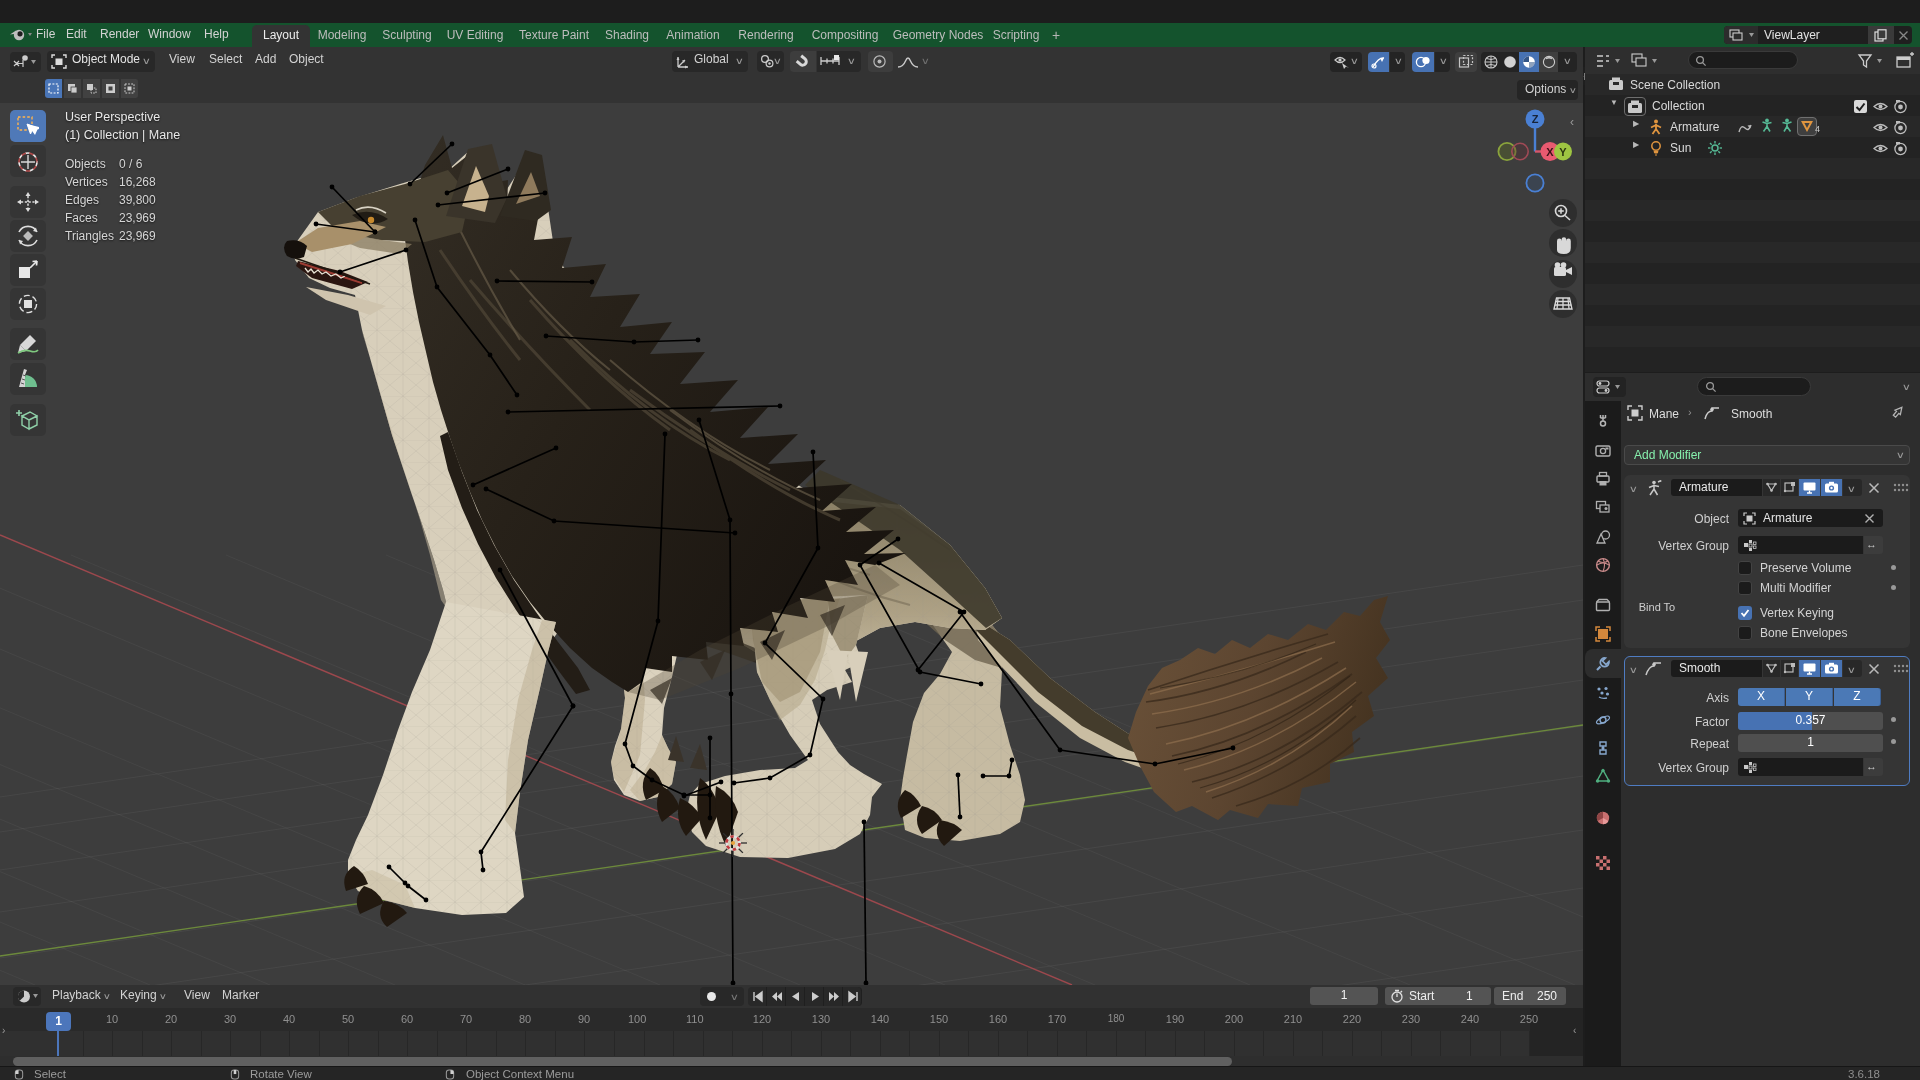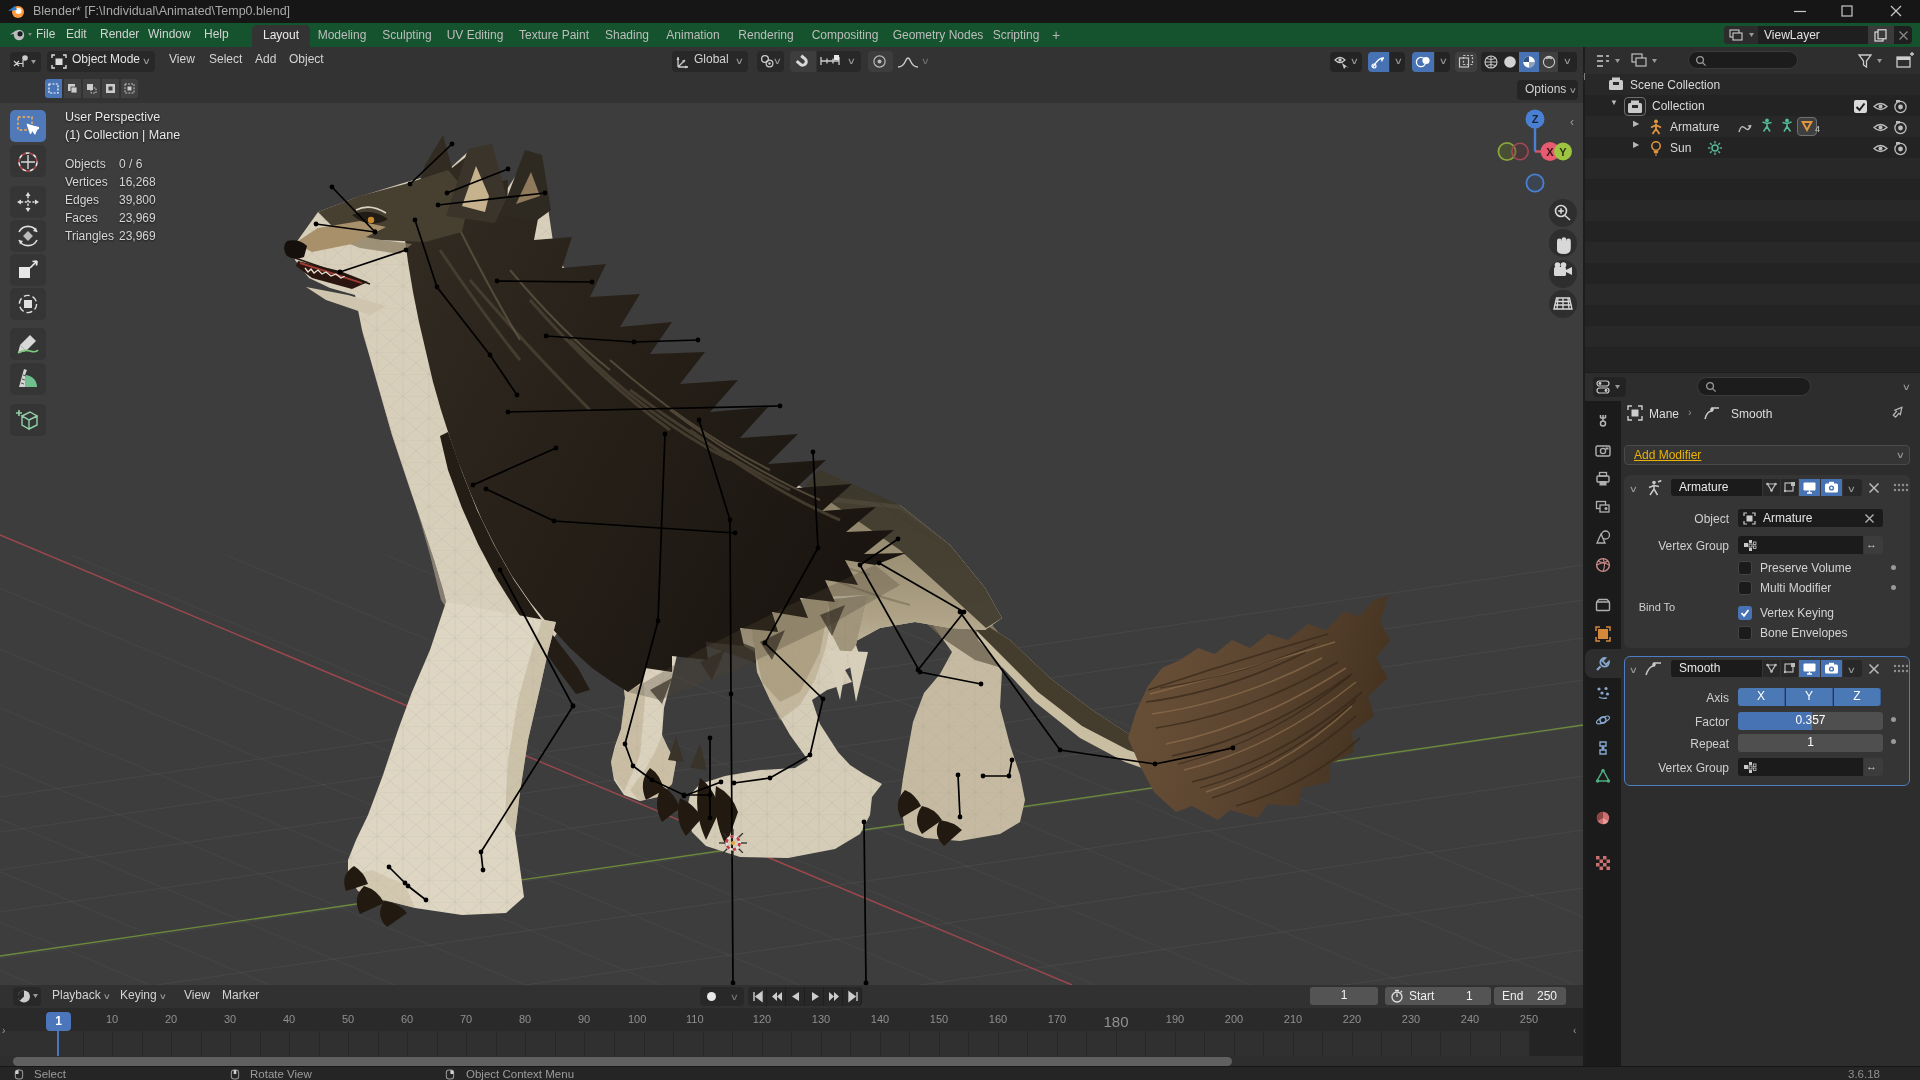--- a/index.html
+++ b/index.html
@@ -2,33 +2,20 @@
 <html><head><meta charset="utf-8">
 <style>
 *{margin:0;padding:0;box-sizing:border-box;font-family:"Liberation Sans",sans-serif;}
 html,body{width:1920px;height:1080px;overflow:hidden;background:#1d1d1d;}
 .abs{position:absolute;}
 .txt{color:#d3d3d3;font-size:12px;white-space:nowrap;}
 .chev{display:inline-block;color:#989898;font-size:9px;transform:scaleX(1.4);}
 </style></head><body>
 <div id="stage" style="position:relative;width:1920px;height:1080px;">
 
-<div class="abs" style="left:0;top:0;width:1920px;height:23px;background:#161616;">
- <svg class="abs" style="left:7px;top:3px" width="18" height="17" viewBox="0 0 18 17">
-   <circle cx="11" cy="9" r="6" fill="#ff9b3d"></circle>
-        <circle cx="11.5" cy="8" r="3" fill="#fff"></circle>
-   <path d="M1 8 L8 3 L10 7 Z" fill="#2d7fd1"></path>
- </svg>
- <div class="abs txt" style="left:33px;top:4px;color:#a8a8a8;font-size:12.5px;">Blender* [F:\Individual\Animated\Temp0.blend]</div>
- <svg class="abs" style="left:1780px;top:0" width="140" height="23" viewBox="0 0 140 23">
-   <line x1="14" y1="11.5" x2="26" y2="11.5" stroke="#c8c8c8" stroke-width="1.2"></line>
-   <rect x="62" y="6" width="10" height="10" fill="none" stroke="#c8c8c8" stroke-width="1.2"></rect>
-   <path d="M111 6 L121 16 M121 6 L111 16" stroke="#c8c8c8" stroke-width="1.2"></path>
- </svg>
-</div>
 <div class="abs" style="left:0;top:23px;width:1920px;height:24px;background:#14532d;">
       <svg class="abs" style="left:9px;top:4px" width="24" height="16" viewBox="0 0 24 16">
         <circle cx="10" cy="8" r="5.2" fill="#bdbdbd"></circle>
         <circle cx="11" cy="6.8" r="2.6" fill="#1d1d1d"></circle>
         <path d="M1 7.5 L7 3.5 L8.6 6.5 Z" fill="#bdbdbd"></path>
         <path d="M19 6 l4 0 l-2 3 z" fill="#8a8a8a"></path>
       </svg>
       <div class="abs txt" style="left:36px;top:4px;">File</div>
       <div class="abs txt" style="left:66px;top:4px;">Edit</div>
       <div class="abs txt" style="left:100px;top:4px;">Render</div>
@@ -818,21 +805,21 @@
       <div class="abs txt" style="left:64px;top:34px;color:#dedede;">Mane</div>
       <div class="abs" style="left:103px;top:33px;color:#8f8f8f;font-size:11px;">›</div>
       <svg class="abs" style="left:119px;top:33px" width="17" height="15" viewBox="0 0 17 15">
         <path d="M1 13 Q3 5 8 5 L8 2 L15 2" stroke="#ccc" stroke-width="1.5" fill="none"></path>
         <circle cx="8" cy="3.5" r="1.8" fill="#ccc"></circle>
       </svg>
       <div class="abs txt" style="left:146px;top:34px;color:#dedede;">Smooth</div>
       <svg class="abs" style="left:306px;top:32px" width="14" height="15" viewBox="0 0 14 15">
         <path d="M7 1 l3.5 6.5 l-2 0 l0 5 l-3 0 l0 -5 l-2 0 z" fill="none" stroke="#b5b5b5" stroke-width="1.3" transform="rotate(40 7 7)"></path>
       </svg>
-      <div class="abs" style="left:39px;top:72px;width:286px;height:20px;background:#353535;border:1px solid #4a4a4a;border-radius:4px;color:#eab308;font-size:12px;line-height:18px;padding-left:9px;text-decoration:underline;">Add Modifier</div>
+      <div class="abs" style="left:39px;top:72px;width:286px;height:20px;background:#353535;border:1px solid #4a4a4a;border-radius:4px;color:#86efac;font-size:12px;line-height:18px;padding-left:9px;">Add Modifier</div>
       <div class="abs chev" style="left:312px;top:77px;">∨</div>
       <div class="abs" style="left:39px;top:102px;width:286px;height:173px;background:#353535;border-radius:6px;"></div>
       <div class="abs chev" style="left:45px;top:111px;">∨</div>
       <svg class="abs" style="left:60px;top:107px" width="18" height="17" viewBox="0 0 18 17">
         <circle cx="9" cy="2.5" r="1.8" fill="#c9c9c9"></circle>
         <path d="M9 4.5 L9 9 M9 5.5 L4 7.5 M9 5.5 L14 6.5 M9 9 L5 15 M9 9 L12.5 15 M13 2 l2 -1" stroke="#c9c9c9" stroke-width="1.5" fill="none"></path>
         <circle cx="15.5" cy="1" r="1" fill="#c9c9c9"></circle>
       </svg>
       <div class="abs" style="left:86px;top:106px;width:91px;height:17px;background:#1b1b1b;border-radius:3px 0 0 3px;color:#e8e8e8;font-size:12px;line-height:16px;padding-left:8px;">Armature</div>
       <div class="abs" style="left:178px;top:106px;width:17px;height:17px;background:#282828;"></div>
@@ -1057,21 +1044,21 @@
       <div class="abs" style="left:510px;top:28px;width:30px;text-align:center;color:#909090;font-size:11px;">80</div>
       <div class="abs" style="left:569px;top:28px;width:30px;text-align:center;color:#909090;font-size:11px;">90</div>
       <div class="abs" style="left:628px;top:28px;width:30px;text-align:left;color:#909090;font-size:11px;">100</div>
       <div class="abs" style="left:686px;top:28px;width:30px;text-align:left;color:#909090;font-size:11px;">110</div>
       <div class="abs" style="left:747px;top:28px;width:30px;text-align:center;color:#909090;font-size:11px;">120</div>
       <div class="abs" style="left:806px;top:28px;width:30px;text-align:center;color:#909090;font-size:11px;">130</div>
       <div class="abs" style="left:865px;top:28px;width:30px;text-align:center;color:#909090;font-size:11px;">140</div>
       <div class="abs" style="left:924px;top:28px;width:30px;text-align:center;color:#909090;font-size:11px;">150</div>
       <div class="abs" style="left:983px;top:28px;width:30px;text-align:center;color:#909090;font-size:11px;">160</div>
       <div class="abs" style="left:1042px;top:28px;width:30px;text-align:center;color:#909090;font-size:11px;">170</div>
-      <div class="abs" style="left:1101px;top:28px;width:30px;text-align:center;color:#909090;font-size:15px;">180</div>
+      <div class="abs" style="left:1101px;top:28px;width:30px;text-align:center;color:#909090;font-size:10px;">180</div>
       <div class="abs" style="left:1160px;top:28px;width:30px;text-align:center;color:#909090;font-size:11px;">190</div>
       <div class="abs" style="left:1219px;top:28px;width:30px;text-align:center;color:#909090;font-size:11px;">200</div>
       <div class="abs" style="left:1278px;top:28px;width:30px;text-align:center;color:#909090;font-size:11px;">210</div>
       <div class="abs" style="left:1337px;top:28px;width:30px;text-align:center;color:#909090;font-size:11px;">220</div>
       <div class="abs" style="left:1396px;top:28px;width:30px;text-align:center;color:#909090;font-size:11px;">230</div>
       <div class="abs" style="left:1455px;top:28px;width:30px;text-align:center;color:#909090;font-size:11px;">240</div>
       <div class="abs" style="left:1514px;top:28px;width:30px;text-align:center;color:#909090;font-size:11px;">250</div>
       <div class="abs" style="left:0;top:46px;width:1530px;height:25px;background:#303030;"></div>
       <div class="abs" style="left:82.6px;top:46px;width:1px;height:25px;background:#272727;"></div>
       <div class="abs" style="left:112.1px;top:46px;width:1px;height:25px;background:#272727;"></div>

